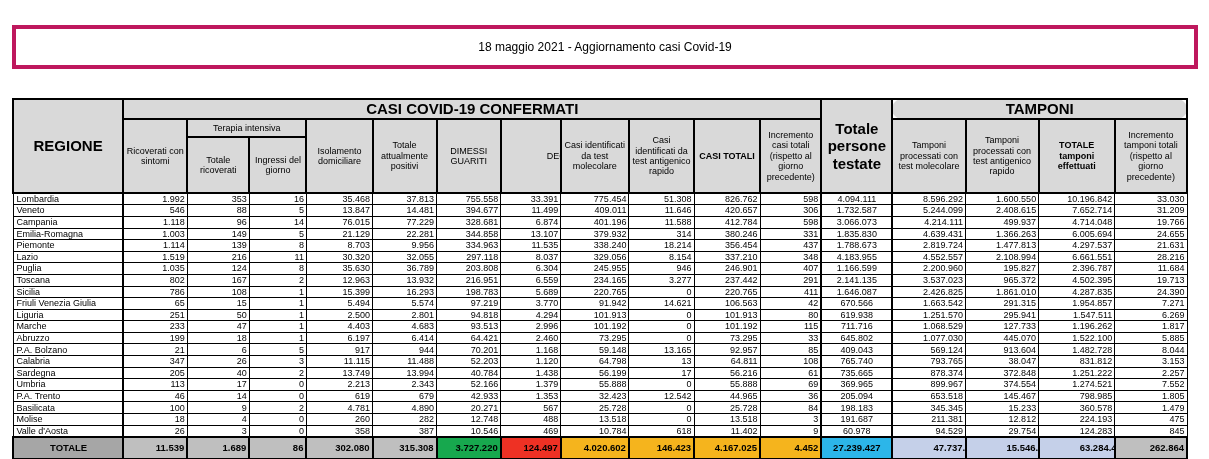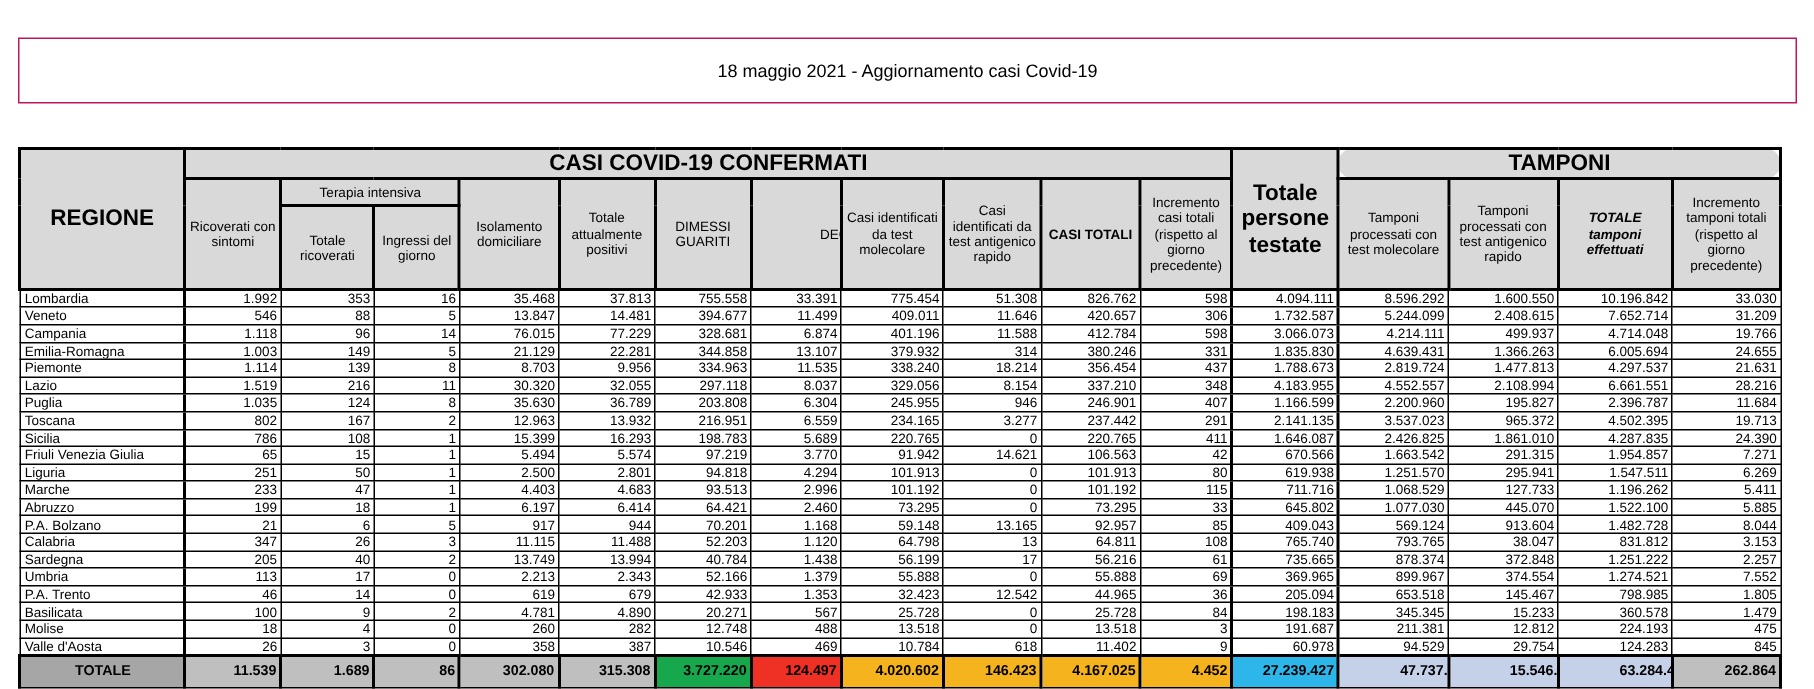--- a/index.html
+++ b/index.html
@@ -7,21 +7,21 @@
   body {
     width: 1209px; height: 459px;
     font-family: "Liberation Sans", sans-serif;
     color: #000;
     overflow: hidden;
     position: relative;
   }
   .title-box {
     position: absolute; left: 12px; top: 25px;
     width: 1186px; height: 44px;
-    border: 1px solid #be185d;
+    border: 4px solid #be185d;
     display: flex; flex-direction: column;
     justify-content: center; align-items: center;
     gap: 7px;
     font-size: 12px;
     background: #fff;
     text-align: center;
   }
   table.t {
     position: absolute; left: 12px; top: 98px;
     border-collapse: collapse;
@@ -40,27 +40,27 @@
   .t thead tr.band th { font-weight: bold; font-size: 15px; height: 20px; }
   .t thead tr.sub th { height: 18px; }
   .t thead tr.labels th { height: 56px; }
   th.regione-h { background: var(--dark_gray); font-weight: bold; font-size: 10px; }
   th.cyan-h   { background: var(--cyan); }
   th.green-h  { background: var(--green); font-weight: bold; }
   th.red-h    { background: var(--red); font-weight: bold; padding-left: 45px; }
   th.yellow-h { background: var(--yellow); }
   th.yellow-h.caps { font-weight: bold; }
   th.blue-h   { background: var(--lightblue); }
-  th.blue-h.caps { font-weight: bold; font-style: italic; }
+  th.blue-h.caps { font-weight: bold; }
   th.blueband-h { background: var(--lightblue); border-radius: 10px; }
   th.gray-h   { background: var(--header_gray); }
   .t tbody tr { height: 11.6px; }
   .t tbody td.num { text-align: right; }
   .t tbody td.region { text-align: left; padding-left: 3px; border-right-width: 2px; }
-  .t tbody td.c-11 { border-left-width: 2px; border-right-width: 2px; }
+  .t tbody td.c-11 { border-left-width: 2px; border-right-width: 2px; text-align: center; }
   .t tbody tr.totale { height: 22px; font-weight: bold; }
   .t tbody tr.totale td { border-width: 2px; font-size: 9.5px; background: var(--totale_gray); }
   .t tbody tr.totale td.region { text-align: center; background: var(--dark_gray); }
   .t tbody tr.totale td.tot-green  { background: var(--green); }
   .t tbody tr.totale td.tot-red    { background: var(--red); }
   .t tbody tr.totale td.tot-yellow { background: var(--yellow); }
   .t tbody tr.totale td.tot-cyan   { background: var(--cyan); }
   .t tbody tr.totale td.tot-blue   { background: var(--lightblue); padding-left: 40px; }
 </style>
 </head>
@@ -338,21 +338,21 @@
         <td class="num c-5">93.513</td>
         <td class="num c-6">2.996</td>
         <td class="num c-7">101.192</td>
         <td class="num c-8">0</td>
         <td class="num c-9">101.192</td>
         <td class="num c-10">115</td>
         <td class="num c-11">711.716</td>
         <td class="num c-12">1.068.529</td>
         <td class="num c-13">127.733</td>
         <td class="num c-14">1.196.262</td>
-        <td class="num c-15">5.411</td>
+        <td class="num c-15">1.817</td>
       </tr>
       <tr>
         <td class="region">Abruzzo</td>
         <td class="num c-0">199</td>
         <td class="num c-1">18</td>
         <td class="num c-2">1</td>
         <td class="num c-3">6.197</td>
         <td class="num c-4">6.414</td>
         <td class="num c-5">64.421</td>
         <td class="num c-6">2.460</td>

